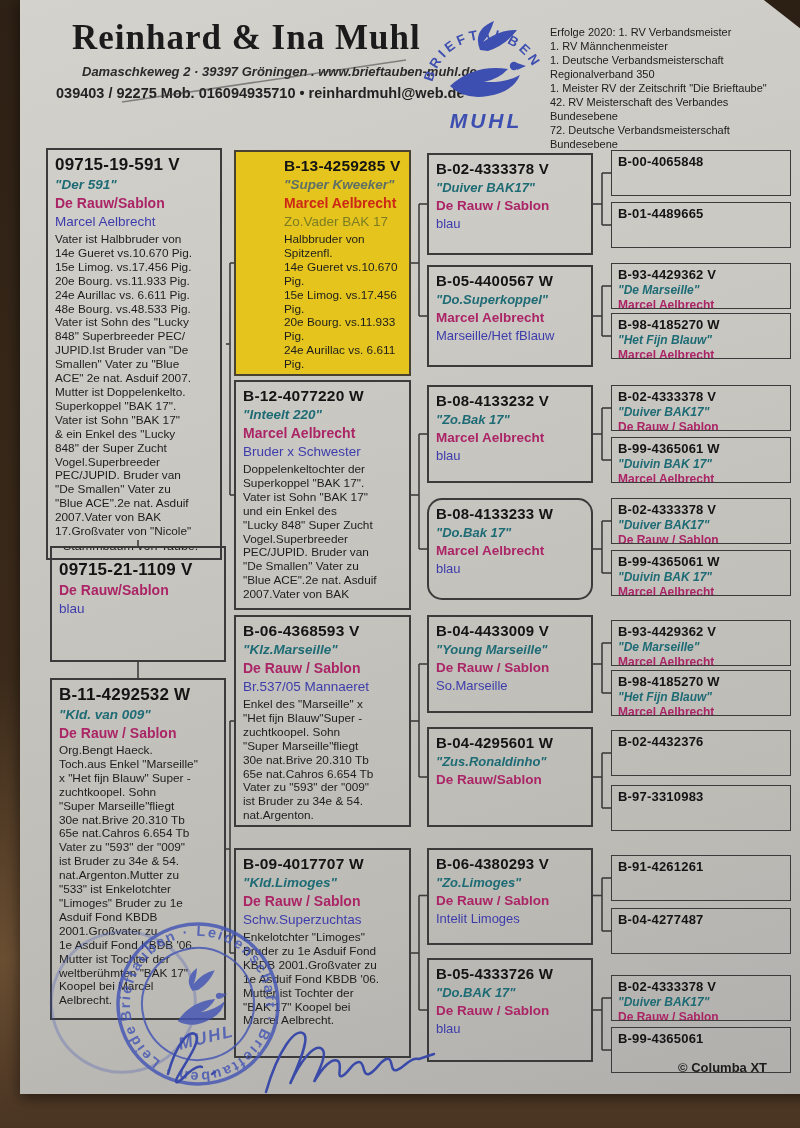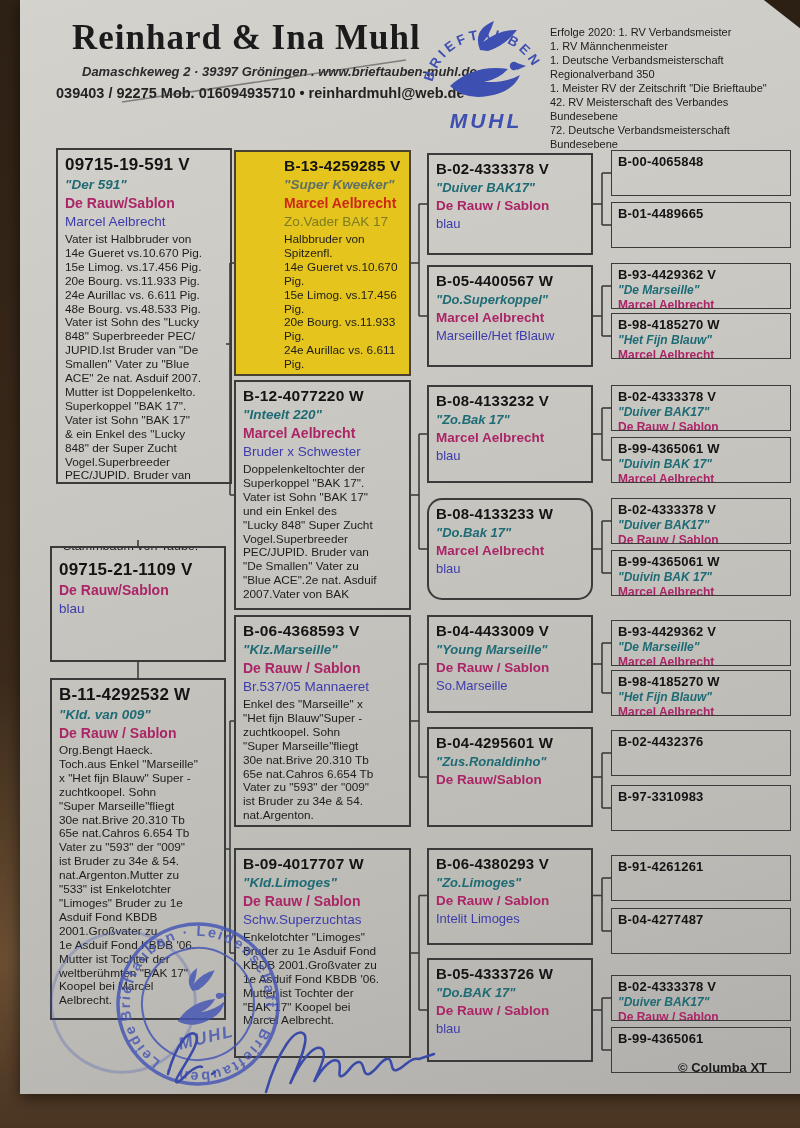--- a/index.html
+++ b/index.html
@@ -148,21 +148,21 @@
       <line x1="582" y1="878" x2="582" y2="931" stroke="#3d3d3d" stroke-width="1.6"></line>
       <line x1="582" y1="878" x2="591" y2="878" stroke="#3d3d3d" stroke-width="1.6"></line>
       <line x1="582" y1="931" x2="591" y2="931" stroke="#3d3d3d" stroke-width="1.6"></line>
       <line x1="573" y1="1010" x2="582" y2="1010" stroke="#3d3d3d" stroke-width="1.6"></line>
       <line x1="582" y1="998" x2="582" y2="1050" stroke="#3d3d3d" stroke-width="1.6"></line>
       <line x1="582" y1="998" x2="591" y2="998" stroke="#3d3d3d" stroke-width="1.6"></line>
       <line x1="582" y1="1050" x2="591" y2="1050" stroke="#3d3d3d" stroke-width="1.6"></line>
       <line x1="102" y1="102" x2="386" y2="60" stroke="#3d3d3d" stroke-width="1.6" opacity="0.55"></line>
     </svg>
 
-  <div class="box" style="left:36px;top:148px;width:176px;height:336px">
+  <div class="box" style="left:26px;top:148px;width:176px;height:412px">
     <div class="ring big">09715-19-591 V</div>
     <div class="name">"Der 591"</div>
     <div class="strain">De Rauw/Sablon</div>
     <div class="info">Marcel Aelbrecht</div>
     <div class="body">Vater ist Halbbruder von
 14e Gueret vs.10.670 Pig.
 15e Limog.  vs.17.456 Pig.
 20e Bourg.  vs.11.933 Pig.
 24e Aurillac vs.  6.611 Pig.
 48e Bourg.  vs.48.533 Pig.

